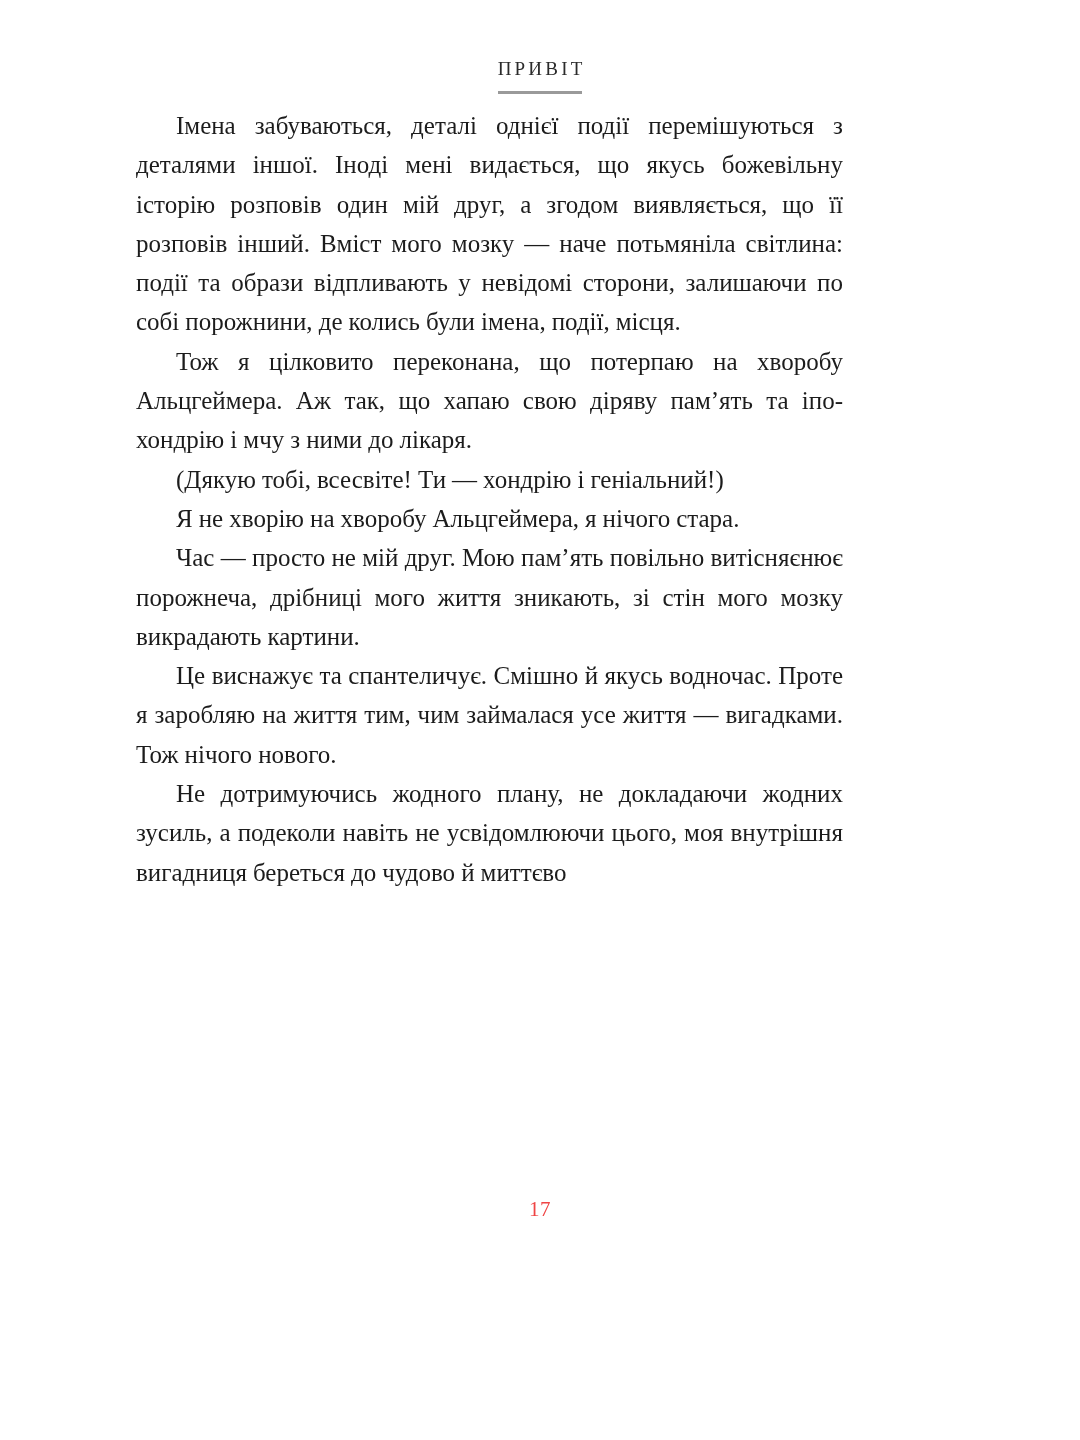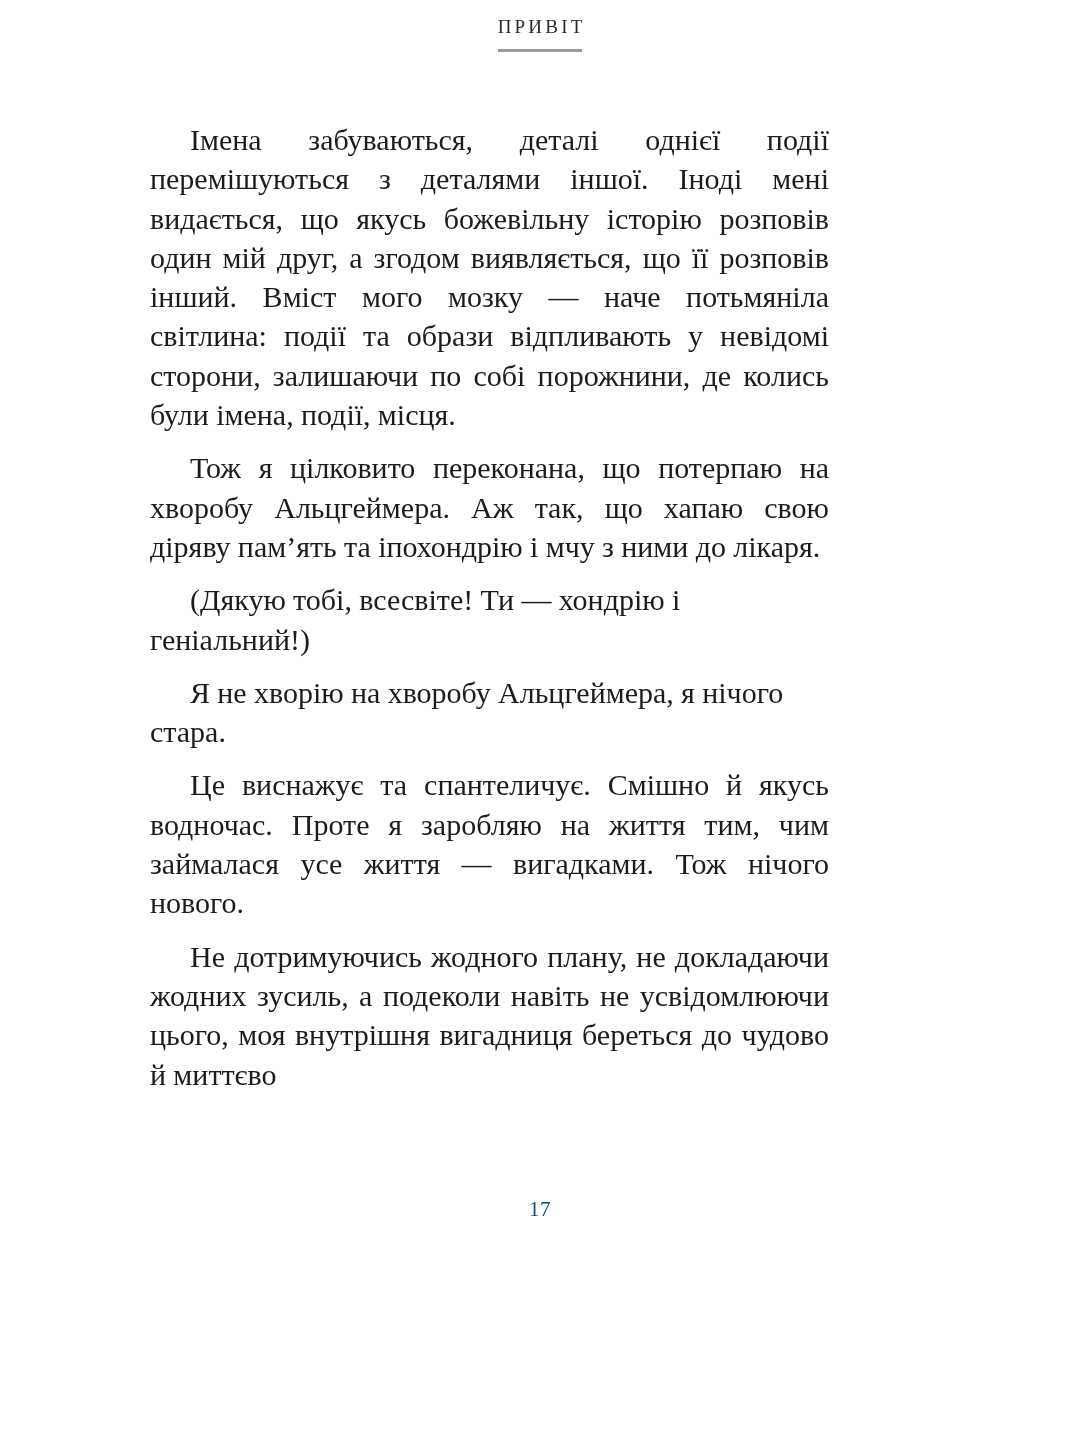--- a/index.html
+++ b/index.html
@@ -30,41 +30,42 @@
   }
 
   .running-head-title {
     display: block;
     font-family: "Liberation Serif", "DejaVu Serif", serif;
     font-size: 19px;
     letter-spacing: 3.2px;
     color: #2b2b2b;
     text-indent: 3.2px;
     line-height: 1.1;
+    margin-top: 42px;
   }
 
   .running-head-rule {
     display: block;
     width: 84px;
     height: 3px;
     margin: 11px auto 0 auto;
     background: #9a9a9a;
   }
 
   
   .textblock {
     position: absolute;
     top: 106px;
     left: 136px;
     width: 707px;
   }
 
   .para {
-    margin: 14px;
-    font-size: 30px;
+    margin: 0;
+    font-size: 25px;
     line-height: 39.3px;
     color: #1c1c1c;
     text-align: justify;
     text-indent: 40px;
     hyphens: manual;
     word-spacing: -0.2px;
   }
 
   .para.flush {
     text-align: left;
@@ -74,39 +75,40 @@
   .folio {
     position: absolute;
     top: 1197px;
     left: 0;
     width: 100%;
     text-align: center;
   }
 
   .folio-number {
     font-size: 21px;
-    color: #0c4a6e;
+    color: #ef4444;
     letter-spacing: 0.5px;
   }
 </style>
 </head>
 <body>
 
 <div class="page">
 
   <header class="running-head">
     <span class="running-head-title">ПРИВІТ</span>
     <span class="running-head-rule"></span>
   </header>
 
   <main class="textblock">
     <p class="para">Імена забуваються, деталі однієї події перемішуються з деталями іншої. Іноді мені видається, що якусь божевіль­ну історію розповів один мій друг, а згодом виявляється, що її розповів інший. Вміст мого мозку — наче потьмяні­ла світлина: події та образи відпливають у невідомі сторо­ни, залишаючи по собі порожнини, де колись були імена, події, місця.</p>
     <p class="para">Тож я цілковито переконана, що потерпаю на хворобу Альцгеймера. Аж так, що хапаю свою діряву пам’ять та іпо­хондрію і мчу з ними до лікаря.</p>
     <p class="para flush">(Дякую тобі, всесвіте! Ти — хондрію і геніальний!)</p>
     <p class="para flush">Я не хворію на хворобу Альцгеймера, я нічого стара.</p>
+    <p class="para">Час — просто не мій друг. Мою пам’ять повільно витіс­няєнює порожнеча, дрібниці мого життя зникають, зі стін мого мозку викрадають картини.</p>
     <p class="para">Це виснажує та спантеличує. Смішно й якусь водночас. Проте я заробляю на життя тим, чим займалася усе жит­тя — вигадками. Тож нічого нового.</p>
     <p class="para">Не дотримуючись жодного плану, не докладаючи жод­них зусиль, а подеколи навіть не усвідомлюючи цього, моя внутрішня вигадниця береться до чудово й миттєво</p>
   </main>
 
   <footer class="folio">
     <span class="folio-number">17</span>
   </footer>
 
 </div>
 

